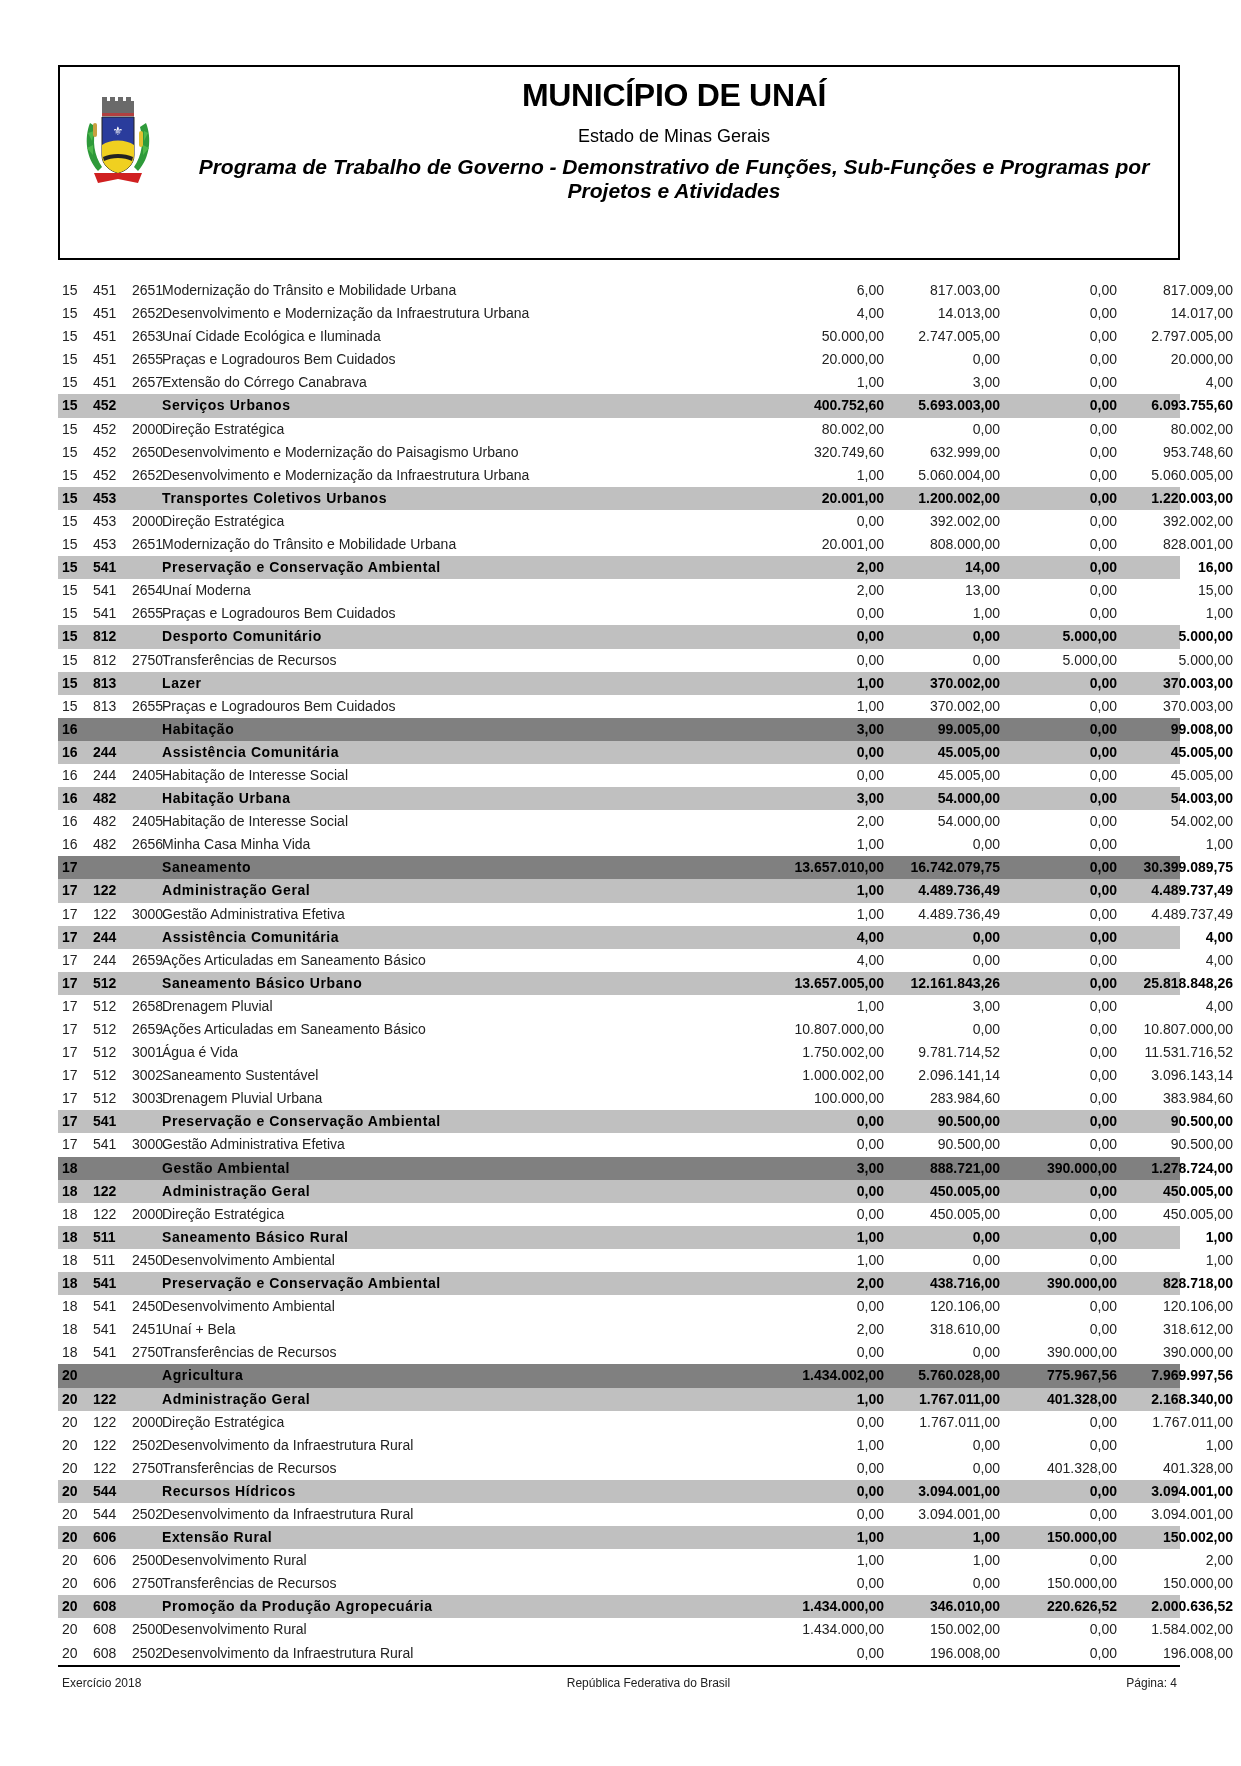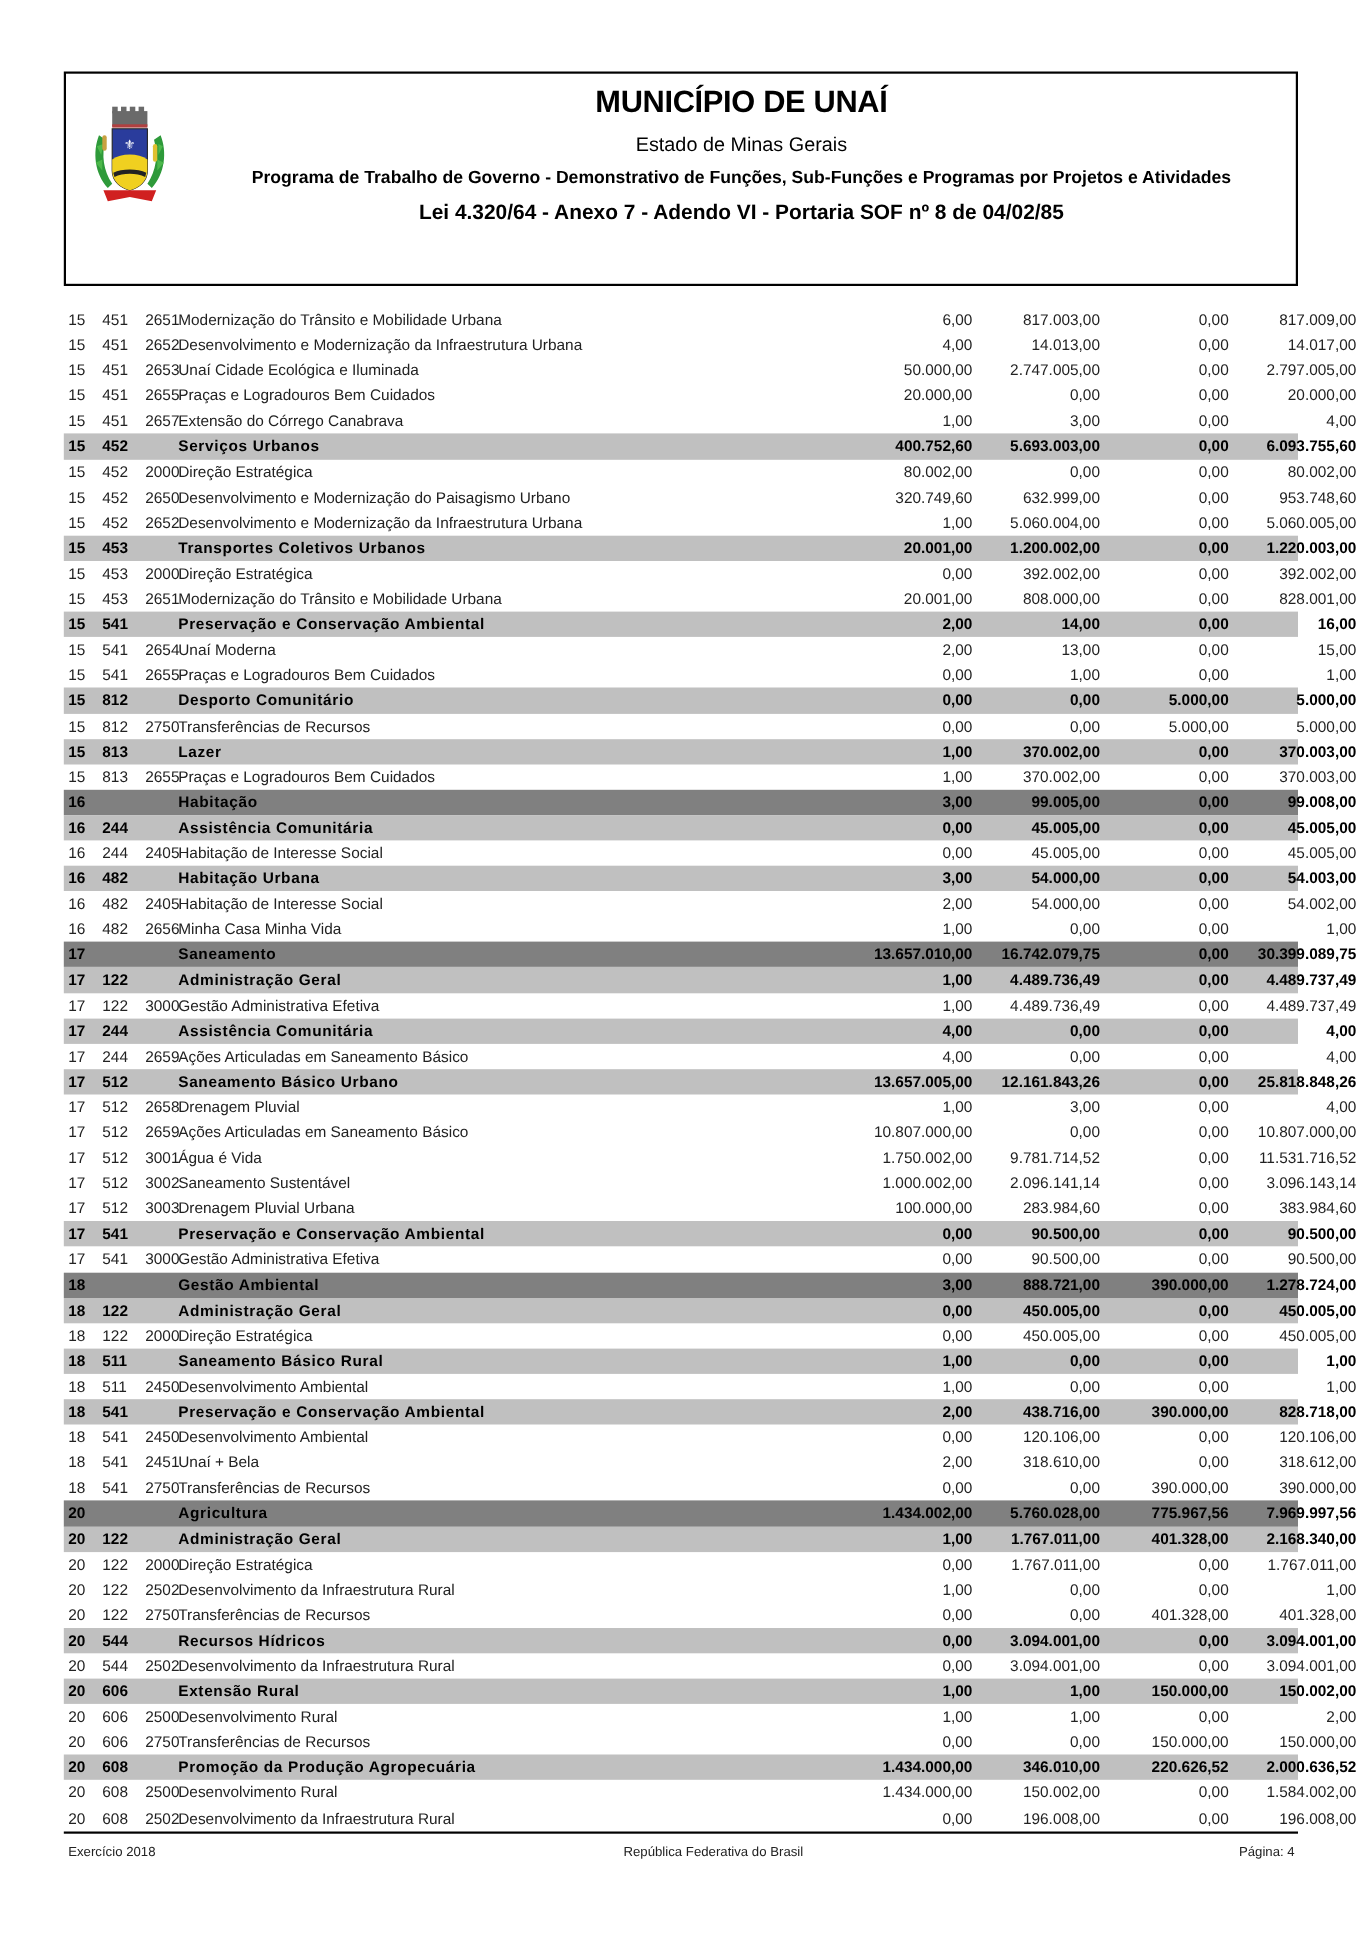--- a/index.html
+++ b/index.html
@@ -1,22 +1,22 @@
 <!DOCTYPE html>
 <html><head>
 <meta charset="utf-8">
 <style>
   html, body { margin: 0; padding: 0; background: #ffffff; }
   body { width: 1241px; height: 1766px; position: relative; font-family: "Liberation Sans", sans-serif; color: #000; overflow: hidden; }
   .header-box { position: absolute; left: 58px; top: 65px; width: 1122px; height: 195px; border: 2px solid #000; box-sizing: border-box; background: #fff; }
   .logo { position: absolute; left: 24px; top: 26px; width: 68px; height: 96px; }
   .title-block { position: absolute; left: 120px; right: 10px; top: 0; text-align: center; }
-  .h-title { font-size: 28px; font-weight: bold; margin-top: 10px; letter-spacing: -0.3px; }
+  .h-title { font-size: 32px; font-weight: bold; margin-top: 10px; letter-spacing: -0.3px; }
   .h-state { font-size: 18px; margin-top: 12px; }
-  .h-program { font-size: 16px; font-weight: bold; margin-top: 8px; line-height: 24px; padding: 0 10px; }
+  .h-program { font-size: 21px; font-weight: bold; margin-top: 8px; line-height: 24px; padding: 0 10px; font-style: italic; }
   .h-law { font-size: 19px; font-weight: bold; margin-top: 9px; }
   .h-geral { font-size: 19px; font-weight: bold; margin-top: 11px; }
 
   .table { position: absolute; left: 58px; top: 279px; width: 1122px; }
   .row { position: relative; height: 23.1px; line-height: 23.1px; font-size: 14px; white-space: nowrap; }
   .row.sub { background: #c0c0c0; font-weight: bold; }
   .row.func { background: #808080; font-weight: bold; }
   .row .c-f { position: absolute; left: 4px; width: 22px; }
   .row .c-s { position: absolute; left: 35px; width: 30px; }
   .row .c-p { position: absolute; left: 74px; width: 40px; }
@@ -60,21 +60,20 @@
       <path d="M19 64 C27 60 41 60 49 64 L48 68 C40 64 28 64 20 68 Z" fill="#222"></path>
       <text x="34" y="42" font-size="12" fill="#ffffff" text-anchor="middle" font-family="DejaVu Sans, sans-serif">⚜</text>
 
       <path d="M10 80 L58 80 L54 90 L34 86 L14 90 Z" fill="#d02020"></path>
     </svg>
   </div>
   <div class="title-block">
     <div class="h-title">MUNICÍPIO DE UNAÍ</div>
     <div class="h-state">Estado de Minas Gerais</div>
     <div class="h-program">Programa de Trabalho de Governo - Demonstrativo de Funções, Sub-Funções e Programas por Projetos e Atividades</div>
-    <div class="h-law">Lei 4.320/64 - Anexo 7 -  Adendo VI - Portaria SOF nº 8 de 04/02/85</div>
   </div>
 </div>
 
 <div class="table" id="table">
     <div class="row item">
       <span class="c-f">15</span>
       <span class="c-s">451</span>
       <span class="c-p">2651</span>
       <span class="c-d">Modernização do Trânsito e Mobilidade Urbana</span>
       <span class="v v1">6,00</span>

